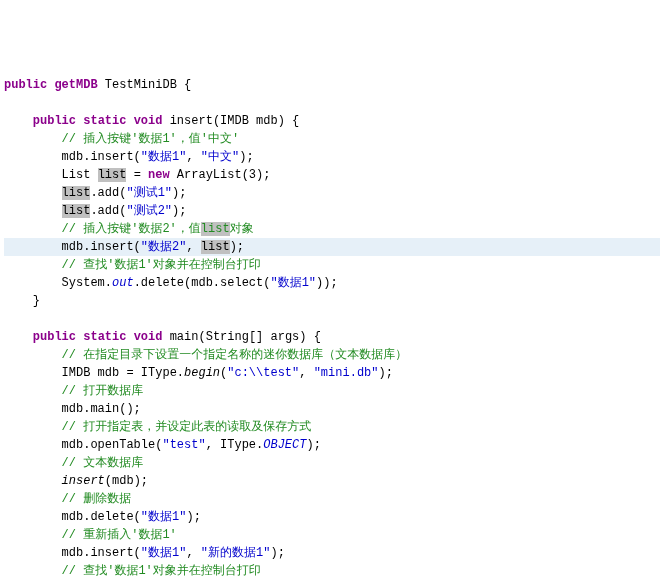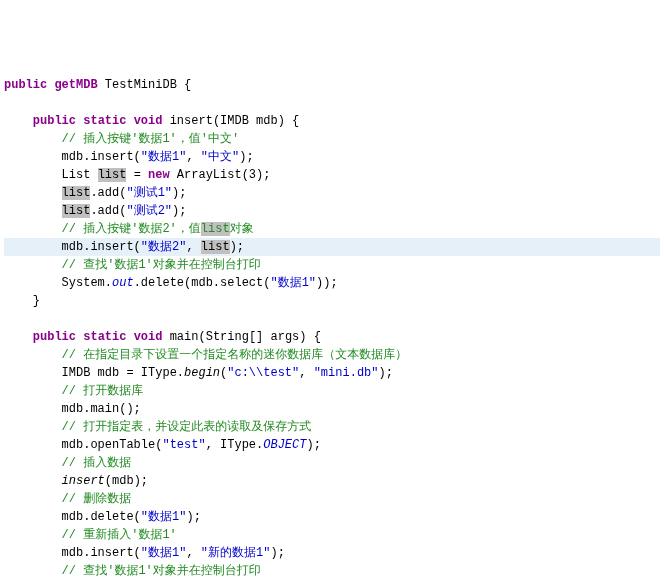--- a/index.html
+++ b/index.html
@@ -39,21 +39,21 @@
         <span><span>System.</span><span class="static-ref">out</span><span>.delete(mdb.select(</span><span class="string">"数据1"</span><span>));</span></span>
     }
 
     <span><span class="kw">public</span> <span class="kw">static</span> <span class="kw">void</span> <span>main(String[] args) {</span></span>
         <span class="comment">// 在指定目录下设置一个指定名称的迷你数据库（文本数据库）</span>
         <span><span>IMDB mdb = IType.</span><span class="method-call">begin</span><span>(</span><span class="string">"c:\\test"</span><span>, </span><span class="string">"mini.db"</span><span>);</span></span>
         <span class="comment">// 打开数据库</span>
         <span>mdb.main();</span>
         <span class="comment">// 打开指定表，并设定此表的读取及保存方式</span>
         <span><span>mdb.openTable(</span><span class="string">"test"</span><span>, IType.</span><span class="static-ref">OBJECT</span><span>);</span></span>
-        <span class="comment">// 插入数据</span>
+        <span class="comment">// 文本数据库</span>
         <span><span class="method-call">insert</span><span>(mdb);</span></span>
         <span class="comment">// 删除数据</span>
         <span><span>mdb.delete(</span><span class="string">"数据1"</span><span>);</span></span>
         <span class="comment">// 重新插入'数据1'</span>
         <span><span>mdb.insert(</span><span class="string">"数据1"</span><span>, </span><span class="string">"新的数据1"</span><span>);</span></span>
         <span class="comment">// 查找'数据1'对象并在控制台打印</span>
         
         
     }
 

